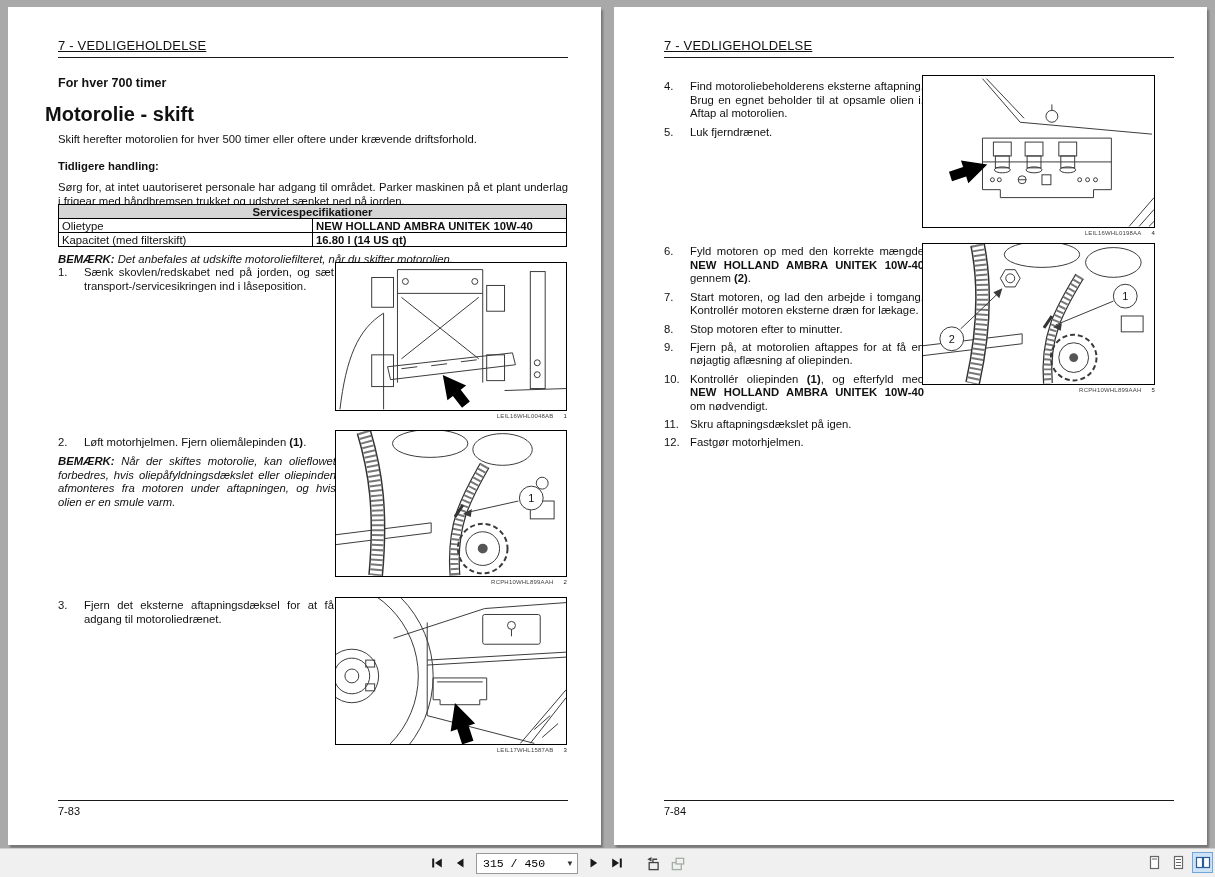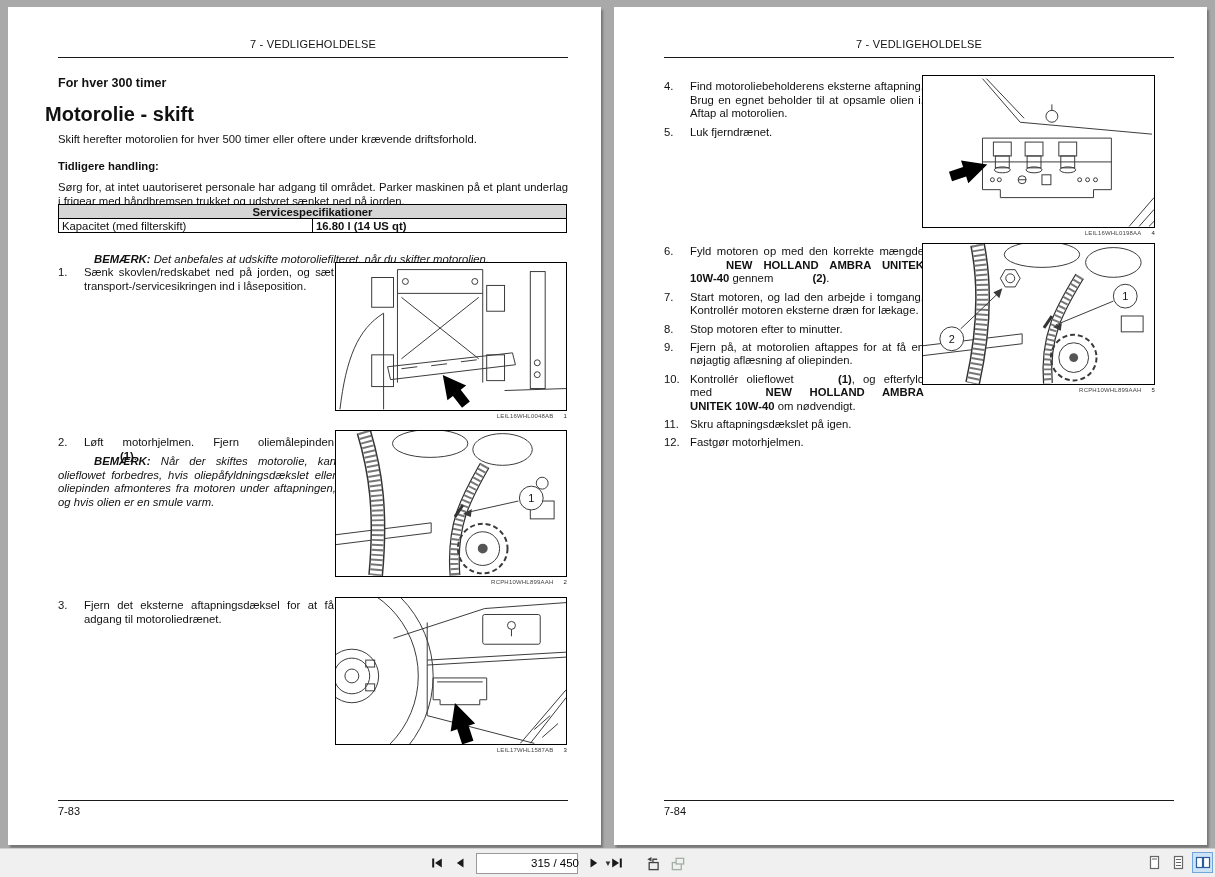--- a/index.html
+++ b/index.html
@@ -1,39 +1,39 @@
 <!DOCTYPE html>
 <html><head>
 <meta charset="utf-8">
 <style>
   html,body{margin:0;padding:0;}
   body{font-family:"Liberation Sans","DejaVu Sans",sans-serif;}
   .viewer{position:relative;width:1215px;height:877px;background:#a9a9a9;overflow:hidden;}
   .page{position:absolute;top:7px;width:593px;height:838px;background:#fff;box-shadow:2px 3px 2px rgba(0,0,0,.3);color:#111;}
   .page-left{left:8px;} .page-right{left:614px;}
-  .phead{position:absolute;top:31px;left:50px;right:33px;text-align:center;font-size:11px;letter-spacing:.2px;}
+  .phead{position:absolute;top:31px;left:50px;right:33px;text-align:left;font-size:13px;letter-spacing:.2px;text-decoration:underline;}
   .phead-rule{position:absolute;top:50px;left:50px;right:33px;border-top:1.6px solid #1a1a1a;}
   .pfoot-rule{position:absolute;top:793px;left:50px;right:33px;border-top:1.2px solid #1a1a1a;}
   .pfoot{position:absolute;top:798px;left:50px;right:33px;font-size:11px;}
   .sec-heading{position:absolute;top:69px;left:50px;font-size:12.5px;font-weight:bold;}
   .doc-title{position:absolute;top:96px;left:37px;font-size:20px;font-weight:bold;margin:0;}
   .intro{position:absolute;top:126px;left:50px;right:33px;font-size:11.3px;line-height:13.5px;text-align:justify;margin:0;}
   .prior-label{position:absolute;top:153px;left:50px;font-size:11.3px;font-weight:bold;}
   .prior-text{position:absolute;top:166px;left:50px;right:33px;font-size:11.3px;line-height:13.5px;text-align:justify;margin-top:8px;}
   table.spec{position:absolute;top:197px;left:50px;width:509px;border-collapse:collapse;font-size:11.3px;}
   table.spec th,table.spec td{border:1.2px solid #000;padding:0 3px;height:13px;line-height:12px;}
   table.spec th{background:#d6d6d6;font-weight:bold;text-align:center;}
   table.spec td.val{font-weight:bold;width:50%;}
   .note{font-size:11.3px;line-height:13.5px;text-align:justify;font-style:italic;}
   #l-note1{position:absolute;top:246px;left:50px;right:33px;}
   #l-note2{position:absolute;top:448px;left:50px;width:278px;}
   .step{display:flex;font-size:11.3px;line-height:13.7px;}
   .step .num{flex:none;width:26px;}
   .step .stext{flex:1;text-align:justify;}
-  .b{font-weight:bold;margin-left:36px;} .i{font-style:italic;}
+  .b{font-weight:bold;} .i{font-style:italic;}
   #l-step1{position:absolute;top:259px;left:50px;width:276px;}
   #l-step2{position:absolute;top:429px;left:50px;width:276px;}
   #l-step3{position:absolute;top:592px;left:50px;width:276px;}
   #r-steps-top{position:absolute;top:73px;left:50px;width:260px;}
   #r-steps-bottom{position:absolute;top:238px;left:50px;width:260px;}
   #r-steps-top .step,#r-steps-bottom .step{margin-bottom:4.5px;}
   .figwrap{position:absolute;width:232px;}
   .page-right .figwrap{width:233px;}
   #l-fig1{top:255px;left:327px;} #l-fig2{top:423px;left:327px;} #l-fig3{top:590px;left:327px;}
   #r-fig4{top:68px;left:308px;} #r-fig5{top:236px;left:308px;}
@@ -42,48 +42,52 @@
   #r-fig4 .figbox{height:151px;} #r-fig5 .figbox{height:140px;}
   .figbox svg{display:block;width:100%;height:100%;}
   .figcap{margin-top:2px;text-align:right;font-size:6px;color:#444;letter-spacing:.2px;}
   .figcap .fignum{display:inline-block;margin-left:10px;color:#222;}
   
   .toolbar{position:absolute;left:0;right:0;bottom:0;height:28px;background:#f0f0f0;border-top:1px solid #cdcdcd;}
   .nav-group{position:absolute;left:427px;top:3px;height:22px;display:flex;align-items:center;gap:3px;}
   .tbtn{width:20px;height:20px;border:none;background:transparent;padding:2px;display:flex;align-items:center;justify-content:center;cursor:pointer;}
   .tbtn svg{display:block;}
   .page-combo{display:flex;align-items:center;width:100px;height:19px;background:#fff;border:1px solid #999;margin:0 3px;}
-  .page-combo input{flex:1;border:none;outline:none;font-size:11.5px;font-family:Liberation Sans, sans-serif;padding:0 0 0 6px;background:transparent;width:70px;margin-left:48px;}
+  .page-combo input{flex:1;border:none;outline:none;font-size:11.5px;font-family:Liberation Mono, monospace;padding:0 0 0 6px;background:transparent;width:70px;}
   .combo-arrow{flex:none;width:14px;text-align:center;font-size:8px;color:#333;}
   .view-btns{display:flex;gap:6px;margin-left:12px;}
   .layout-group{position:absolute;right:3px;top:4px;display:flex;gap:5px;align-items:center;}
   .licon{width:19px;height:19px;display:flex;align-items:center;justify-content:center;}
   .licon.sel{background:#cfe3f8;outline:1px solid #6fa7dc;}
   .fig-line{stroke:#3a3a3a;fill:none;stroke-width:1;}
 </style>
 </head>
 <body>
 
 <div class="viewer">
 
   <div class="page page-left">
     <div class="phead">7 - VEDLIGEHOLDELSE</div>
     <div class="phead-rule"></div>
 
-    <div class="sec-heading">For hver 300 timer</div>
+    <div class="sec-heading">For hver 700 timer</div>
     <h1 class="doc-title">Motorolie - skift</h1>
     <p class="intro">Skift herefter motorolien for hver 500 timer eller oftere under krævende driftsforhold.</p>
 
     <div class="prior-label">Tidligere handling:</div>
     <div class="prior-text">Sørg for, at intet uautoriseret personale har adgang til området. Parker maskinen på et plant underlag i frigear med håndbremsen trukket og udstyret sænket ned på jorden.</div>
 
     <table class="spec">
       <tbody>
           <tr>
         <th colspan="2">Servicespecifikationer</th>
+      </tr>
+      <tr>
+        <td>Olietype</td>
+        <td class="val">NEW HOLLAND AMBRA UNITEK 10W-40</td>
       </tr>
       <tr>
         <td>Kapacitet (med filterskift)</td>
         <td class="val">16.80 l (14 US qt)</td>
       </tr>
     </tbody>
       </table>
 
     <div class="note" id="l-note1"><span class="b i">BEMÆRK: </span><span class="i">Det anbefales at udskifte motoroliefilteret, når du skifter motorolien.</span></div>
 
@@ -228,21 +232,21 @@
       <div class="step">
         <span class="num">8.</span>
         <span class="stext"><span>Stop motoren efter to minutter.</span></span>
       </div>
       <div class="step">
         <span class="num">9.</span>
         <span class="stext"><span>Fjern på, at motorolien aftappes for at få en nøjagtig aflæsning af oliepinden.</span></span>
       </div>
       <div class="step">
         <span class="num">10.</span>
-        <span class="stext"><span>Kontrollér olieflowet </span><span class="b">(1)</span><span>, og efterfyld med </span><span class="b">NEW HOL­LAND AMBRA UNITEK 10W-40</span><span> om nødvendigt.</span></span>
+        <span class="stext"><span>Kontrollér oliepinden </span><span class="b">(1)</span><span>, og efterfyld med </span><span class="b">NEW HOL­LAND AMBRA UNITEK 10W-40</span><span> om nødvendigt.</span></span>
       </div>
       <div class="step">
         <span class="num">11.</span>
         <span class="stext"><span>Skru aftapningsdækslet på igen.</span></span>
       </div>
       <div class="step">
         <span class="num">12.</span>
         <span class="stext"><span>Fastgør motorhjelmen.</span></span>
       </div>
     </div>

